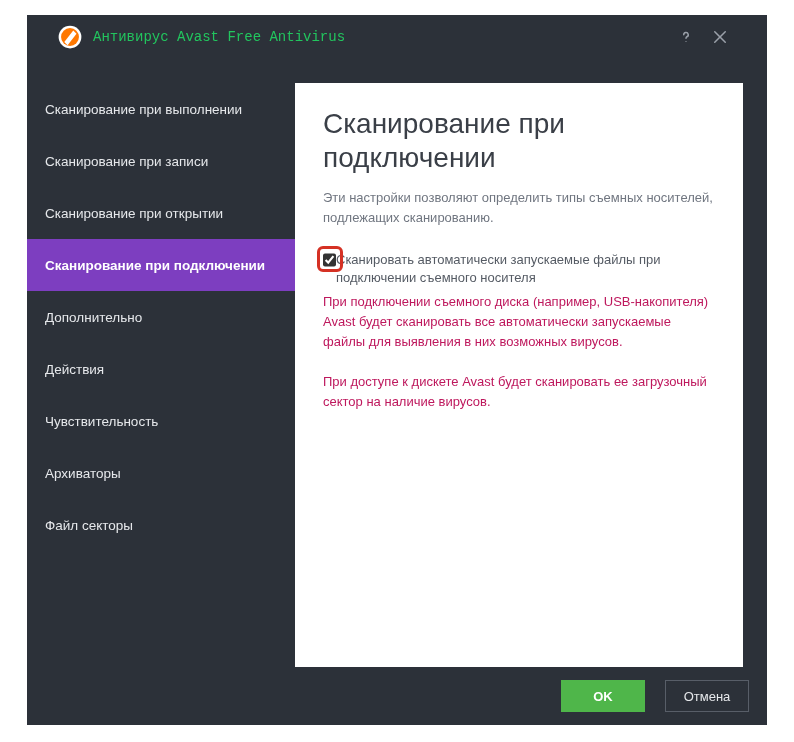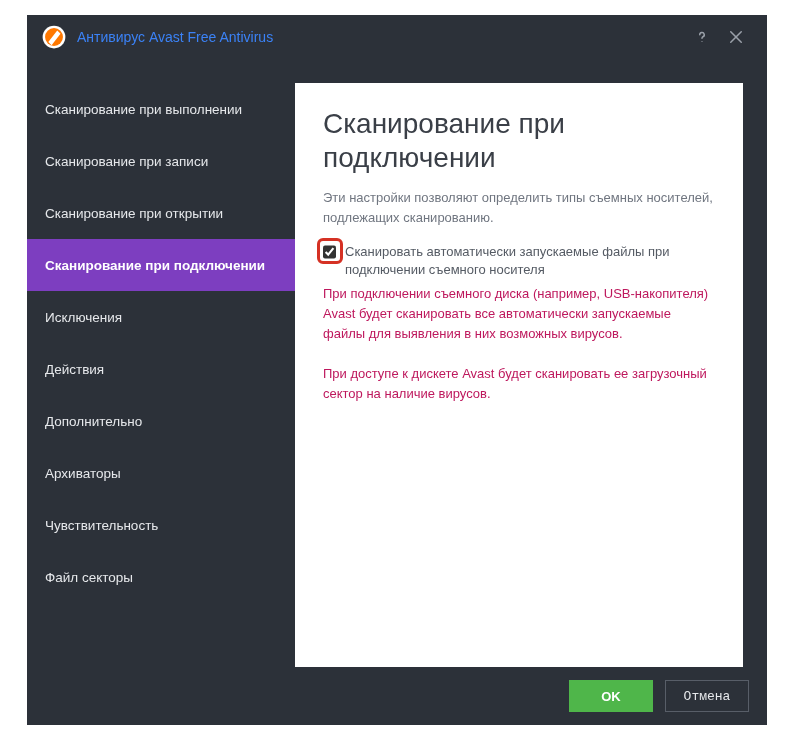--- a/index.html
+++ b/index.html
@@ -15,23 +15,24 @@
   left: 27px; top: 15px;
   width: 740px; height: 710px;
   background: #2c3139;
   display: flex;
   flex-direction: column;
 }
 .titlebar {
   height: 44px;
   display: flex;
   align-items: center;
-  padding: 0 14px;
-  color: #3b82f6;
+  padding: 0 30px;
+  color: #22c55e;
   font-size: 14px;
+  font-family: Liberation Mono, monospace;
 }
 .logo {
   width: 26px; height: 26px;
   margin-right: 10px;
   position: relative;
   display: inline-block;
 }
 .logo svg { width: 26px; height: 26px; }
 .title-spacer { flex: 1; }
 .title-icon {
@@ -85,27 +86,26 @@
 .content h1 {
   color: #3a3f47;
   font-weight: 400;
   font-size: 28px;
   line-height: 1.2;
   margin-bottom: 14px;
 }
 .content .intro {
   color: #707680;
   line-height: 1.5;
-  margin-bottom: 16px;
+  margin-bottom: 24px;
 }
 .opt { margin-bottom: 20px; }
 .opt-head {
   display: flex;
   align-items: flex-start;
-  gap: 9px;
   color: #555b64;
   line-height: 1.4;
 }
 .opt-head input[type="checkbox"] {
   width: 14px; height: 14px;
   margin-top: 2px;
   accent-color: #333;
 }
 .opt-desc {
   color: #be185d;
@@ -117,41 +117,40 @@
   border: 3px solid #d53124;
   border-radius: 6px;
   width: 26px; height: 26px;
   pointer-events: none;
 }
 .footer {
   height: 58px;
   display: flex;
   align-items: center;
   justify-content: flex-end;
-  gap: 12px;
+  gap: 20px;
   padding: 0 18px;
 }
 .btn {
   height: 32px;
   min-width: 84px;
   border: none;
   font-size: 13px;
   cursor: pointer;
   padding: 0 14px;
 }
 .btn-ok {
   background: #4fb64a;
   color: #fff;
   font-weight: 600;
 }
 .btn-cancel {
   background: #2c3139;
   border: 1px solid #585e68;
   color: #e6e8eb;
-  font-family: Liberation Mono, monospace;
 }
 </style>
 </head>
 <body>
 
 <div class="window">
 
   <div class="titlebar">
     <span class="logo">
       <svg viewBox="0 0 32 32">
@@ -185,33 +184,30 @@
       <div class="sidebar-item">
           <span>Сканирование при записи</span>
         </div>
       <div class="sidebar-item">
           <span>Сканирование при открытии</span>
         </div>
       <div class="sidebar-item active">
           <span>Сканирование при подключении</span>
         </div>
       <div class="sidebar-item">
-          <span>Исключения</span>
+          <span>Дополнительно</span>
         </div>
       <div class="sidebar-item">
           <span>Действия</span>
         </div>
       <div class="sidebar-item">
-          <span>Дополнительно</span>
+          <span>Чувствительность</span>
         </div>
       <div class="sidebar-item">
           <span>Архиваторы</span>
-        </div>
-      <div class="sidebar-item">
-          <span>Чувствительность</span>
         </div>
       <div class="sidebar-item">
           <span>Файл секторы</span>
         </div>
     </div>
 
     <div class="content-wrap">
       <div class="content">
         <h1>Сканирование при подключении</h1>
         <p class="intro">Эти настройки позволяют определить типы съемных носителей, подлежащих сканированию.</p>

